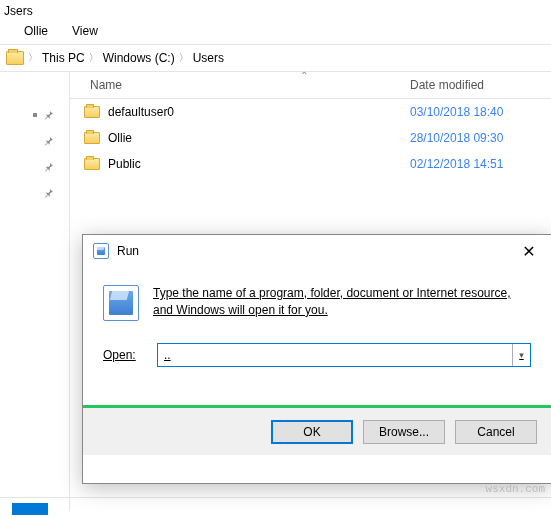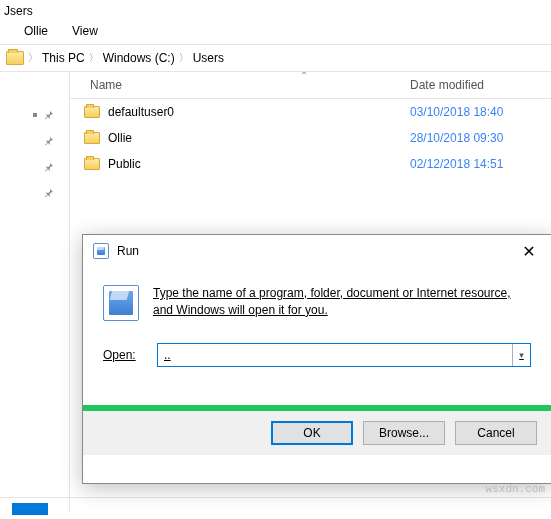--- a/index.html
+++ b/index.html
@@ -38,21 +38,21 @@
     .dialog-titlebar .close { font-size:16px; width:24px; text-align:center; cursor:default;}
     .dialog-body { padding: 18px 20px 8px 20px; text-decoration: underline; }
     .dialog-body .msg-row { display:flex; gap:14px; }
     .run-big { width:36px; height:36px; flex-shrink:0; }
     .msg { font-size:12px; line-height:1.4; color:#000; }
     .open-row { display:flex; align-items:center; margin-top:22px; gap:10px; }
     .open-label { font-size:12px; width:44px;}
     .open-combo { flex:1; display:flex; border:1px solid #0078d7; height:24px; }
     .open-combo input { flex:1; border:none; outline:none; padding:0 6px; font-size:12px;}
     .open-combo .dd { width:18px; display:flex; align-items:center; justify-content:center; border-left:1px solid #aac; color:#555; font-size:9px;}
-    .dialog-buttons { background:#f0f0f0; border-top:6px solid #22c55e; height:50px; display:flex; align-items:center; justify-content:flex-end; gap:10px; padding:0 14px; margin-top:30px;}
+    .dialog-buttons { background:#f0f0f0; border-top:3px solid #22c55e; height:50px; display:flex; align-items:center; justify-content:flex-end; gap:10px; padding:0 14px; margin-top:30px;}
     .btn { min-width:82px; height:24px; background:#e1e1e1; border:1px solid #adadad; font-size:12px; display:flex; align-items:center; justify-content:center; cursor:default;}
     .btn.default { border:1px solid #0078d7; box-shadow: inset 0 0 0 1px #0078d7;}
     
     .run-icon { background:#fff; border:1px solid #5a8fd6; border-radius:2px; position:relative; display:block;}
     .run-icon::after { content:""; position:absolute; inset:3px; background:linear-gradient(#6aa8ee,#3d7fd0); border-radius:1px;}
     .run-icon.big::after { inset:5px;}
     .run-icon .gleam { position:absolute; left:20%; top:12%; width:50%; height:30%; background:rgba(255,255,255,0.6); transform:skewX(-15deg); z-index:2;}
     .watermark { position:absolute; right:6px; bottom:24px; font-size:11px; color:#bbb; font-family: Liberation Mono, monospace;}
   </style>
 </head>

